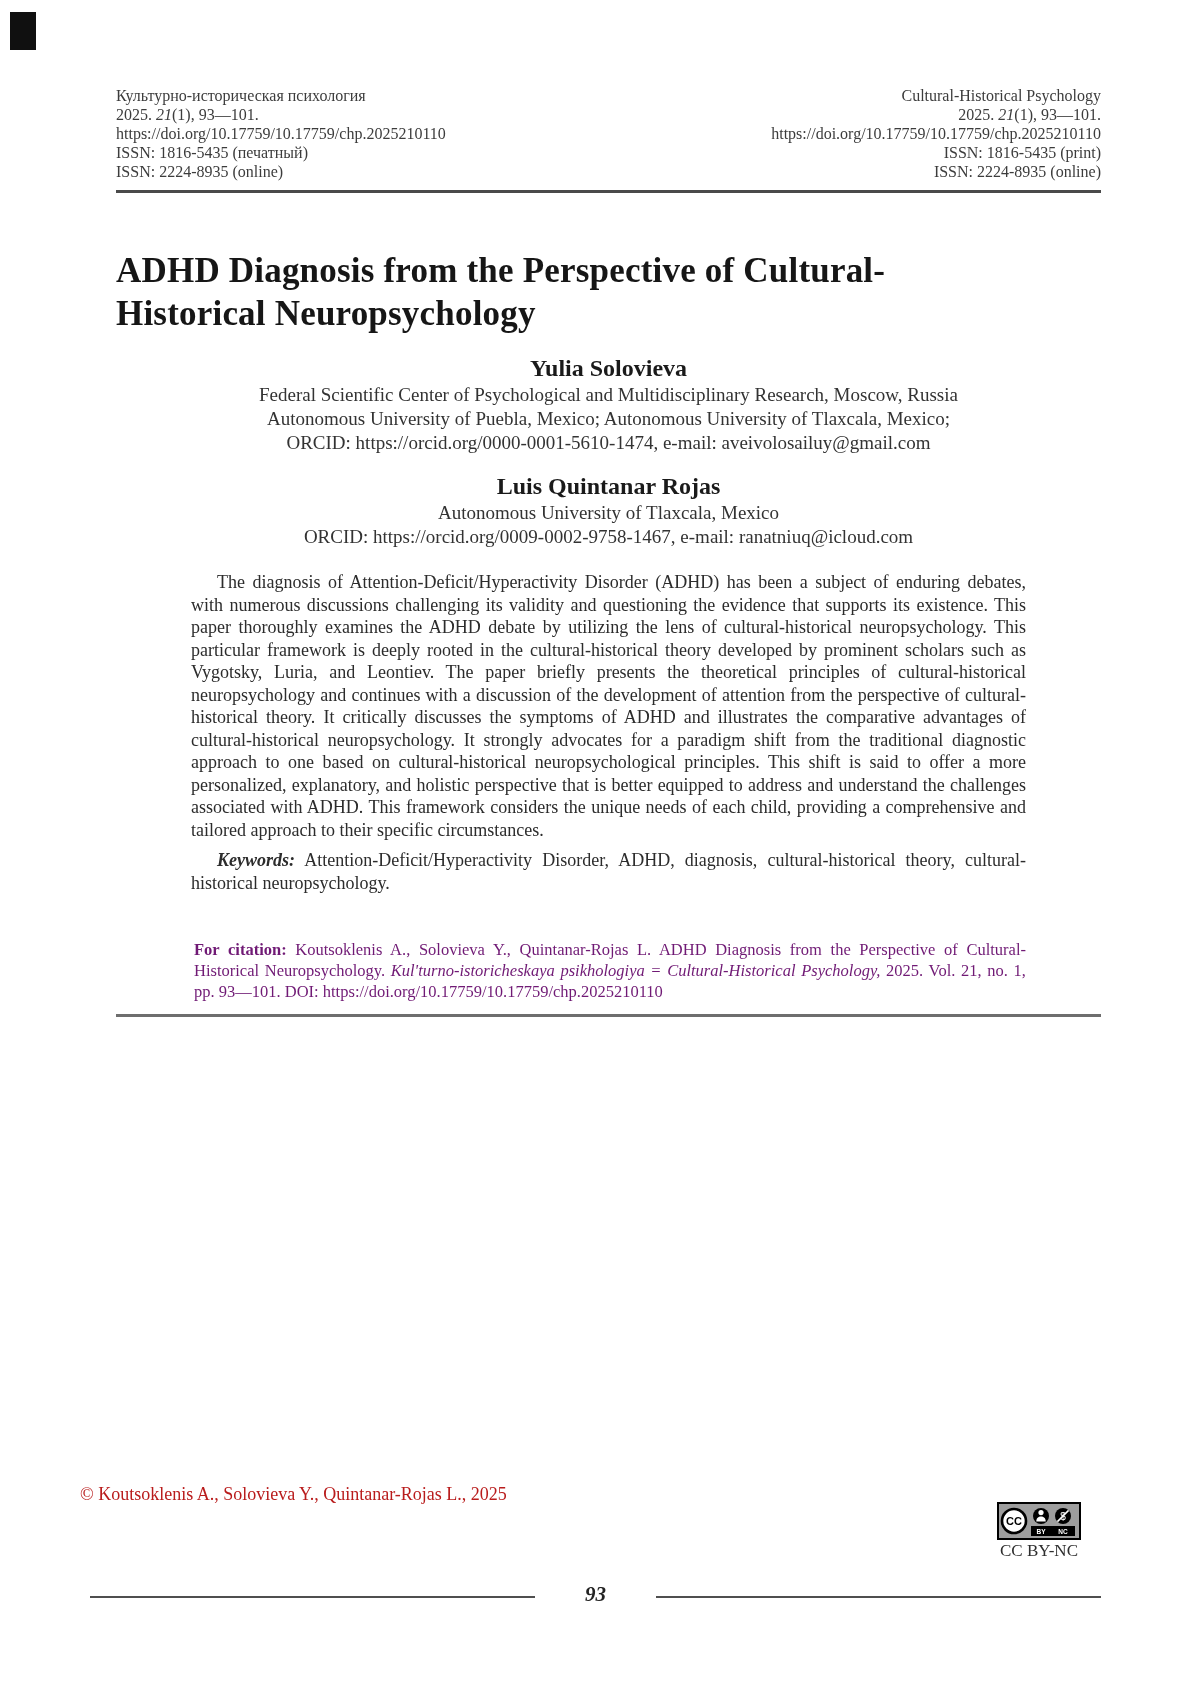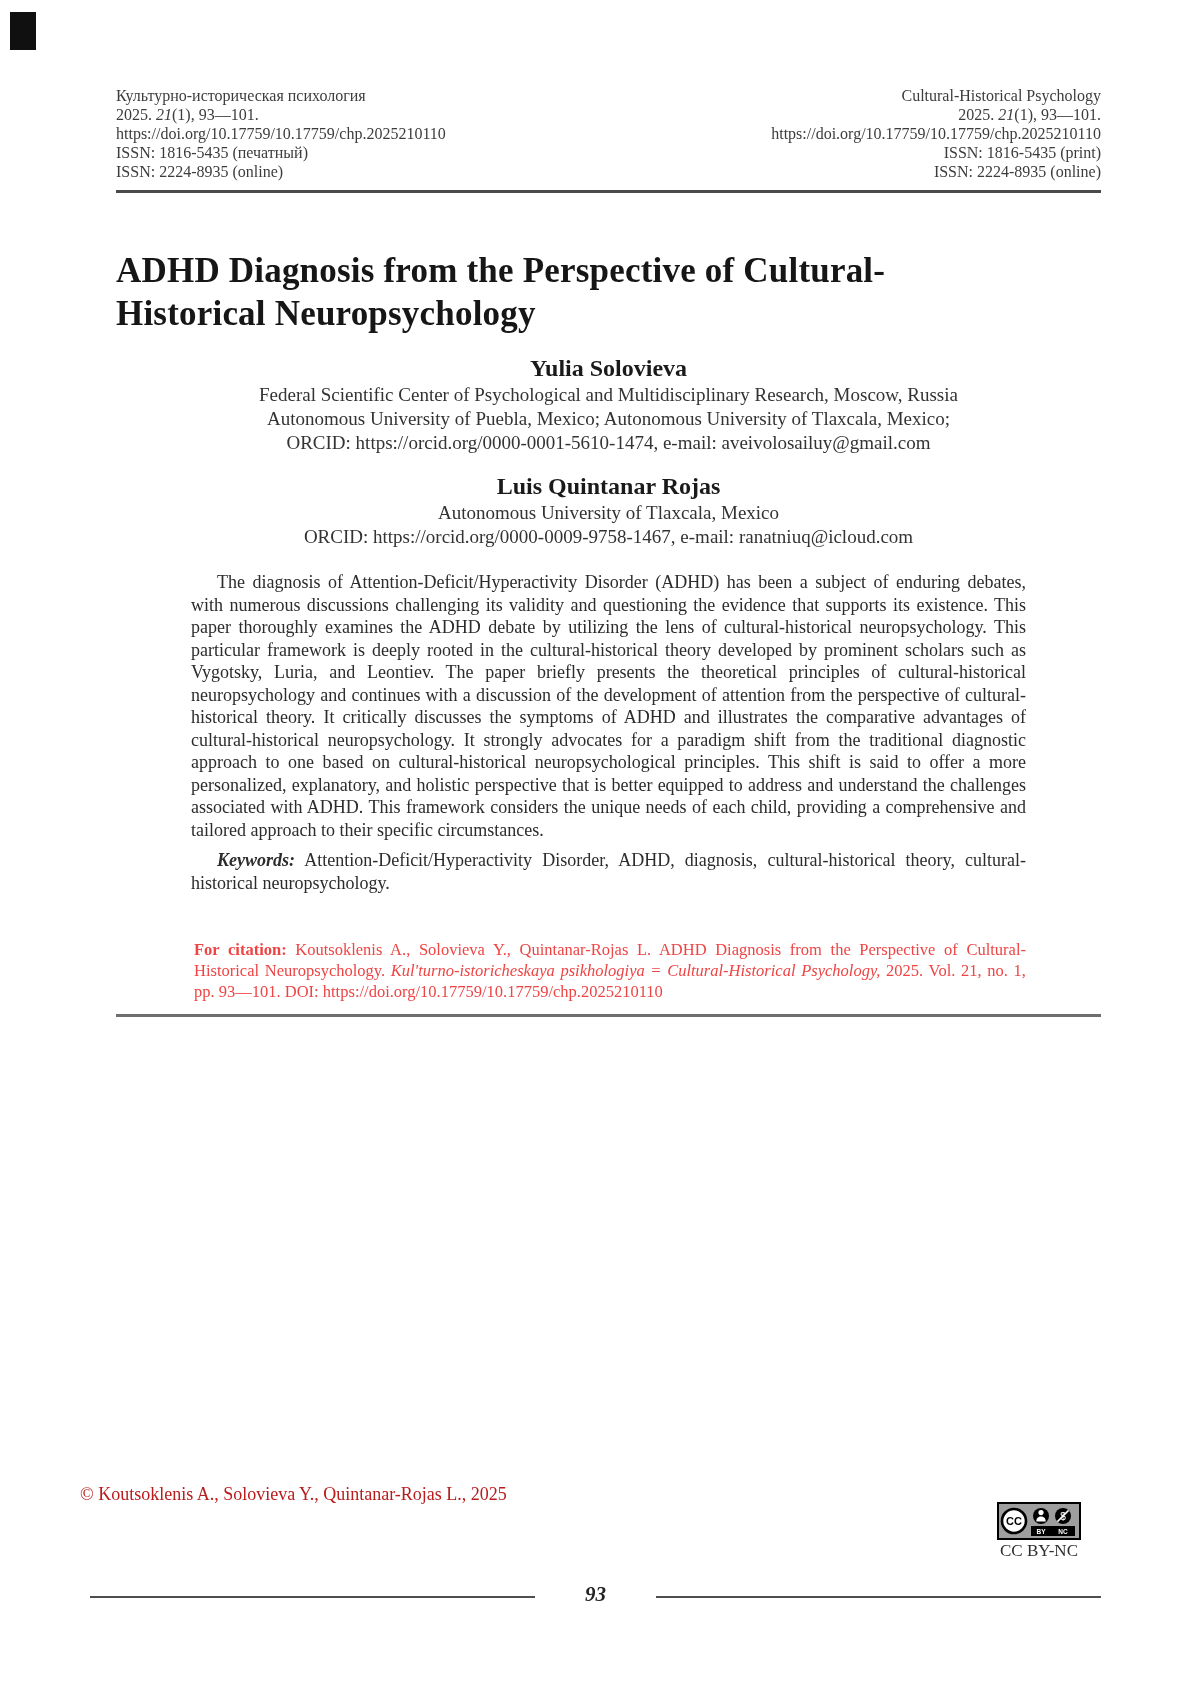--- a/index.html
+++ b/index.html
@@ -79,21 +79,21 @@
     text-indent: 26px;
     color: #2c2c2c;
   }
   .kw-label { font-weight: bold; font-style: italic; }
   .citation {
     margin: 44px 0 0 168px;
     width: 832px;
     font-size: 16.5px;
     line-height: 21px;
     text-align: justify;
-    color: #ef4444;
+    color: #701a75;
   }
   .cit-label { font-weight: bold; }
   .cit-italic { font-style: italic; }
   .citation-rule {
     margin: 12px 125px 0 90px;
     border: 0;
     border-top: 3px solid #6e6e6e;
     height: 0;
   }
   .copyright {
@@ -171,21 +171,21 @@
   <div class="author-block mid">
     <div class="author-name">Yulia Solovieva</div>
     <div class="author-line">Federal Scientific Center of Psychological and Multidisciplinary Research, Moscow, Russia</div>
     <div class="author-line">Autonomous University of Puebla, Mexico; Autonomous University of Tlaxcala, Mexico;</div>
     <div class="author-line">ORCID: https://orcid.org/0000-0001-5610-1474, e-mail: aveivolosailuy@gmail.com</div>
   </div>
 
   <div class="author-block last">
     <div class="author-name">Luis Quintanar Rojas</div>
     <div class="author-line">Autonomous University of Tlaxcala, Mexico</div>
-    <div class="author-line">ORCID: https://orcid.org/0000-0009-9758-1467, e-mail: ranatniuq@icloud.com</div>
+    <div class="author-line">ORCID: https://orcid.org/0009-0002-9758-1467, e-mail: ranatniuq@icloud.com</div>
   </div>
 
   <p class="abstract">The diagnosis of Attention-Deficit/Hyperactivity Disorder (ADHD) has been a subject of enduring debates, with numerous discussions challenging its validity and questioning the evidence that supports its existence. This paper thoroughly examines the ADHD debate by utilizing the lens of cultural-historical neuropsychology. This particular framework is deeply rooted in the cultural-historical theory developed by prominent scholars such as Vygotsky, Luria, and Leontiev. The paper briefly presents the theoretical principles of cultural-historical neuropsychology and continues with a discussion of the development of attention from the perspective of cultural-historical theory. It critically discusses the symptoms of ADHD and illustrates the comparative advantages of cultural-historical neuropsychology. It strongly advocates for a paradigm shift from the traditional diagnostic approach to one based on cultural-historical neuropsychological principles. This shift is said to offer a more personalized, explanatory, and holistic perspective that is better equipped to address and understand the challenges associated with ADHD. This framework considers the unique needs of each child, providing a comprehensive and tailored approach to their specific circumstances.</p>
 
   <p class="keywords"><span class="kw-label">Keywords:</span><span> Attention-Deficit/Hyperactivity Disorder, ADHD, diagnosis, cultural-historical theory, cultural-historical neuropsychology.</span></p>
 
   <p class="citation"><span class="cit-label">For citation:</span><span> Koutsoklenis A., Solovieva Y., Quintanar-Rojas L. ADHD Diagnosis from the Perspective of Cultural-Historical Neuropsychology. </span><span class="cit-italic">Kul'turno-istoricheskaya psikhologiya = Cultural-Historical Psychology,</span><span> 2025. Vol. 21, no. 1, pp. 93—101. DOI: https://doi.org/10.17759/10.17759/chp.2025210110</span></p>
 
   <hr class="citation-rule">
 

